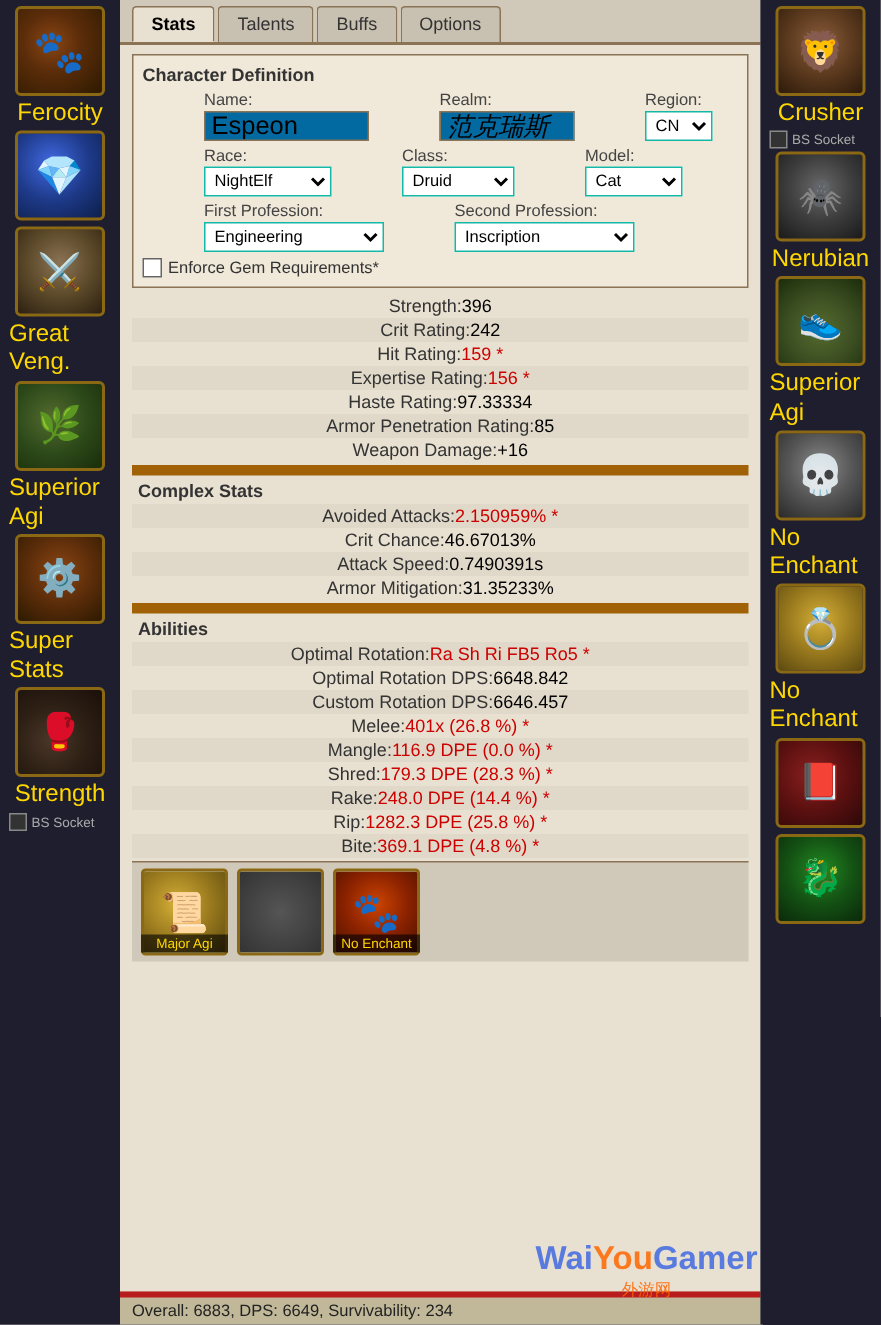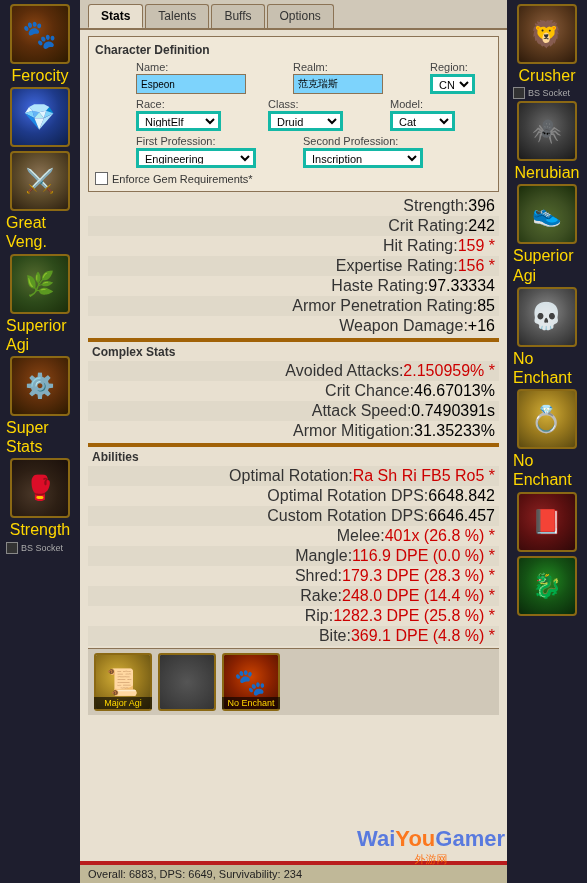--- a/index.html
+++ b/index.html
@@ -273,37 +273,37 @@
     }
 
     .form-label {
       font-size: 11px;
       color: #444;
       min-width: 40px;
     }
 
     .form-input {
       border: 1px solid #8b7355;
-      background: #7dd3fc;
+      background: #0369a1;
       padding: 2px 4px;
-      font-size: 10px;
+      font-size: 17px;
       height: 20px;
     }
 
     .form-select {
-      border: 3px solid #14b8a6;
+      border: 1px solid #14b8a6;
       background: white;
       padding: 1px 2px;
       font-size: 11px;
       height: 20px;
       cursor: pointer;
     }
 
     .name-input { width: 110px; }
-    .realm-input { width: 90px; }
+    .realm-input { width: 90px; font-style: italic; }
     .region-select { width: 45px; }
     .race-select { width: 85px; }
     .class-select { width: 75px; }
     .model-select { width: 65px; }
     .prof-select { width: 120px; }
 
     .field-col {
       display: flex;
       flex-direction: column;
       gap: 1px;
@@ -330,40 +330,40 @@
       color: #333;
     }
 
     
     .stats-section {
       margin-bottom: 2px;
     }
 
     .stat-row {
       display: flex;
-      justify-content: flex-end;
+      justify-content: center;
       padding: 1px 4px;
-      font-size: 16px;
+      font-size: 12px;
       color: #222;
     }
 
     .stat-row:nth-child(even) {
       background: rgba(0,0,0,0.03);
     }
 
     .stat-name { color: #333; }
     .stat-value { color: #000; font-weight: 500; }
     .stat-value.modified { color: #cc0000; }
 
     .subsection-title {
       font-weight: bold;
       font-size: 12px;
       color: #333;
       padding: 3px 4px 2px;
-      border-top: 4px solid #a16207;
+      border-top: 7px solid #a16207;
       margin-top: 2px;
     }
 
     
     .bottom-icon-bar {
       display: flex;
       align-items: flex-end;
       padding: 4px 6px;
       background: #d0c8b8;
       border-top: 1px solid #8b7355;

